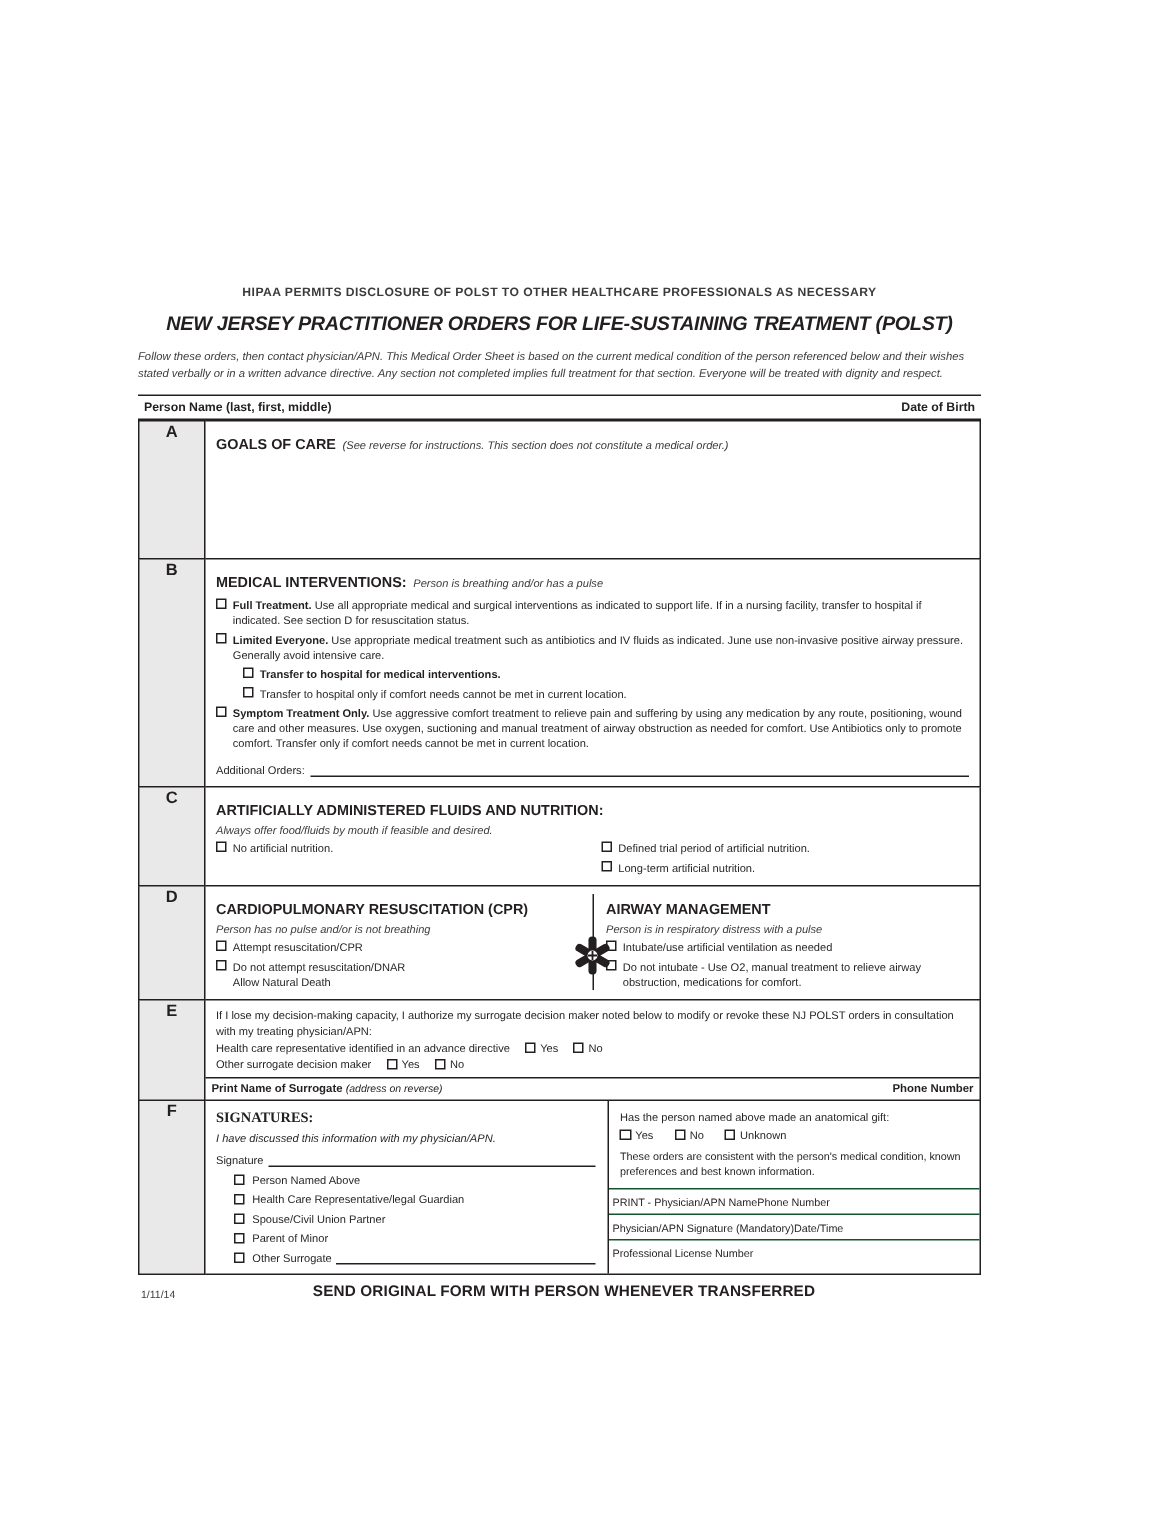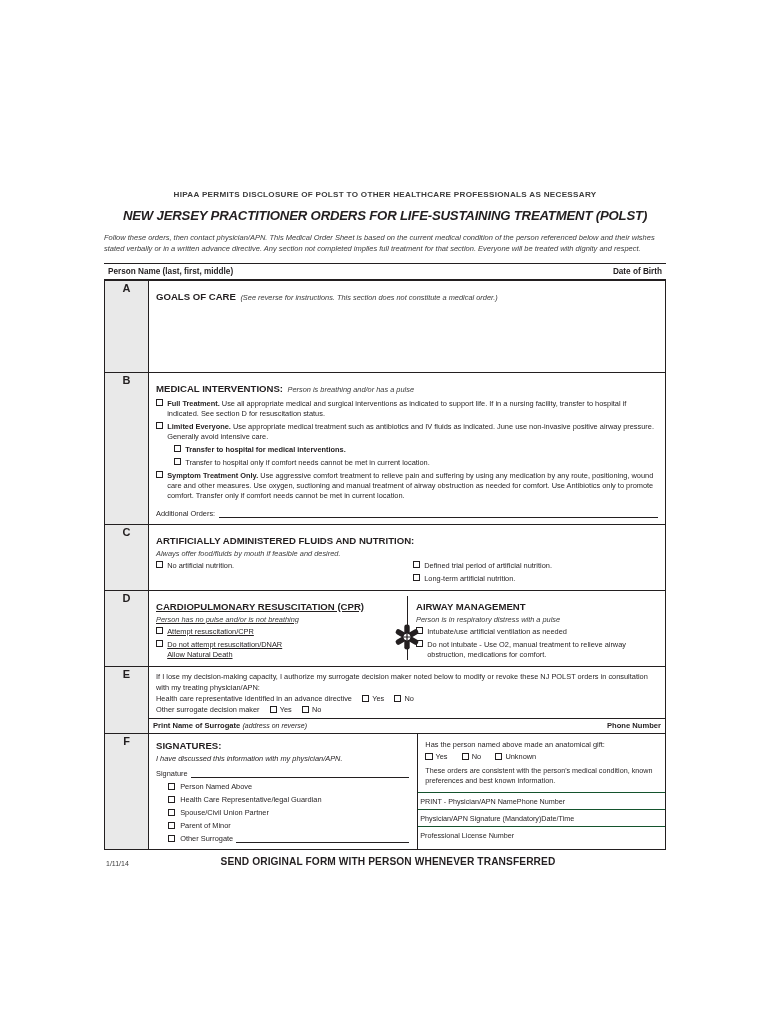--- a/index.html
+++ b/index.html
@@ -16,21 +16,21 @@
     overflow: hidden;
   }
   .page {
     position: absolute;
     left: 0; top: 0;
     width: 770px;
     height: 1024px;
   }
   .sheet {
     position: absolute;
-    left: 104px;
+    left: 92px;
     top: 190px;
     width: 562px;
   }
   .hipaa {
     text-align: center;
     font-size: 8.1px;
     letter-spacing: 0.3px;
     font-weight: bold;
     color: #3b3b3b;
     margin-bottom: 9px;
@@ -175,20 +175,21 @@
     display: flex;
     justify-content: space-between;
     font-size: 7.6px;
     font-weight: bold;
     padding: 2.5px 4px;
   }
   .printsur .ital { font-weight: normal; font-style: italic; font-size: 7px; }
   .sig-head {
     font-size: 9.6px;
     font-weight: bold;
+    font-family: Liberation Serif, serif;
   }
   .sig-ital {
     font-size: 7.4px;
     font-style: italic;
     margin-top: 3px;
   }
   .sig-line {
     display: flex;
     align-items: flex-end;
     font-size: 7.4px;
@@ -356,21 +357,21 @@
               </div>
             </div>
           </div>
         </td>
       </tr>
 
       <tr>
         <td class="letter">D</td>
         <td class="body" style="padding:5px 0 6px 0;">
           <div class="cpr-wrap">
-            <div style="width:50%;padding:0 8px 0 7px;box-sizing:border-box;text-decoration:underline;">
+            <div style="width:50%;padding:0 8px 0 7px;box-sizing:border-box;">
               <div class="sec-head">CARDIOPULMONARY RESUSCITATION (CPR)</div>
               <div class="sec-sub-block">Person has no pulse and/or is not breathing</div>
               <div class="opt">
                 <span class="box"></span>
                 <span class="txt">Attempt resuscitation/CPR</span>
               </div>
               <div class="opt">
                 <span class="box"></span>
                 <span class="txt" style="white-space:pre-line;">Do not attempt resuscitation/DNAR
 Allow Natural Death</span>

